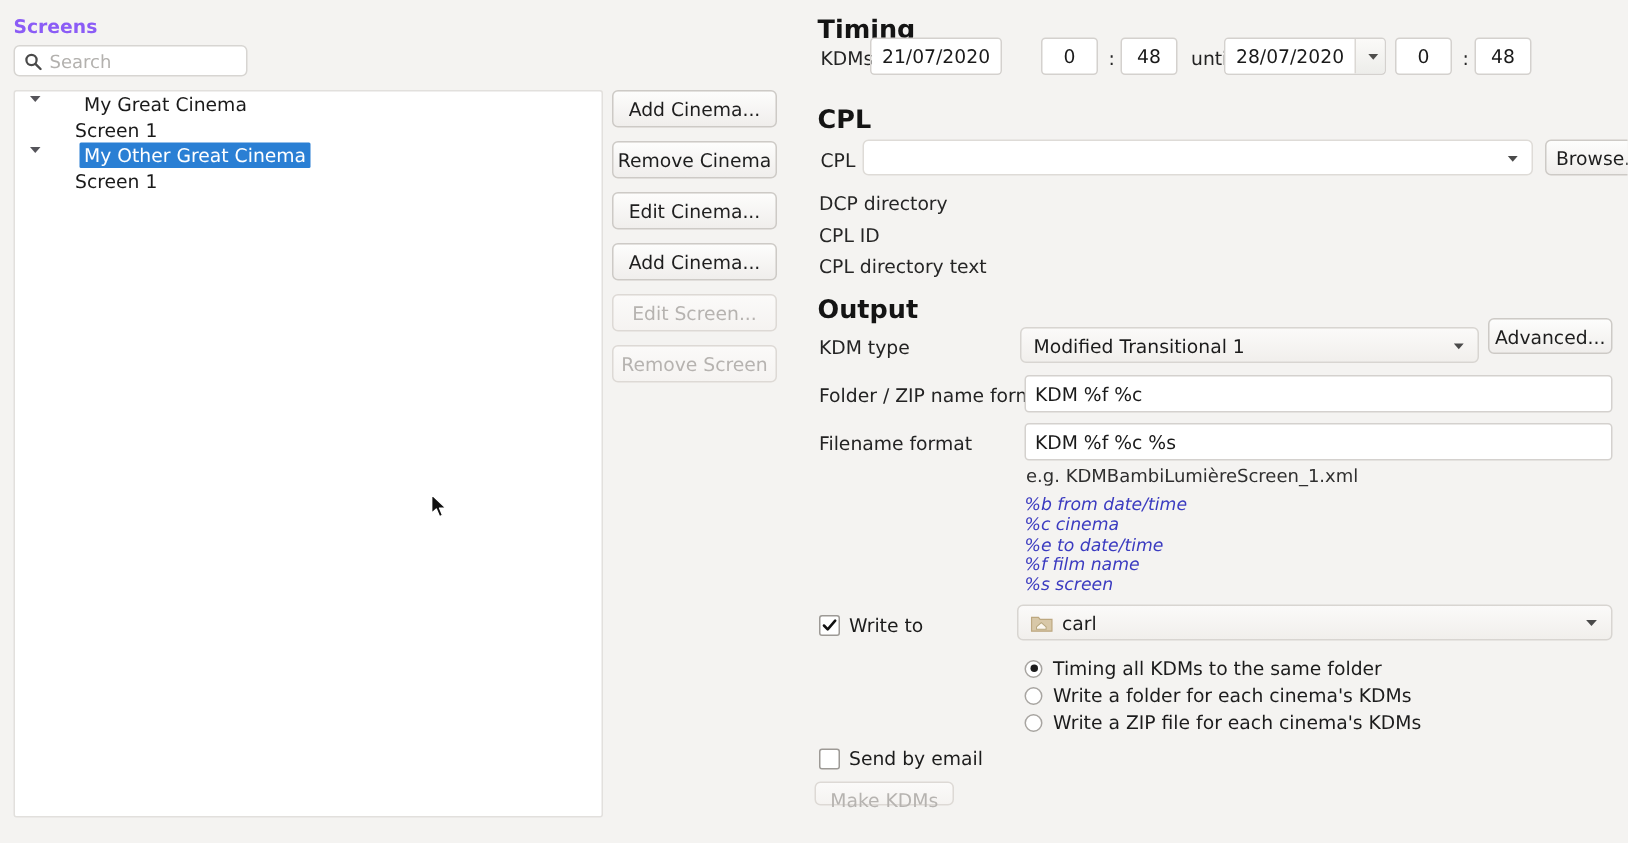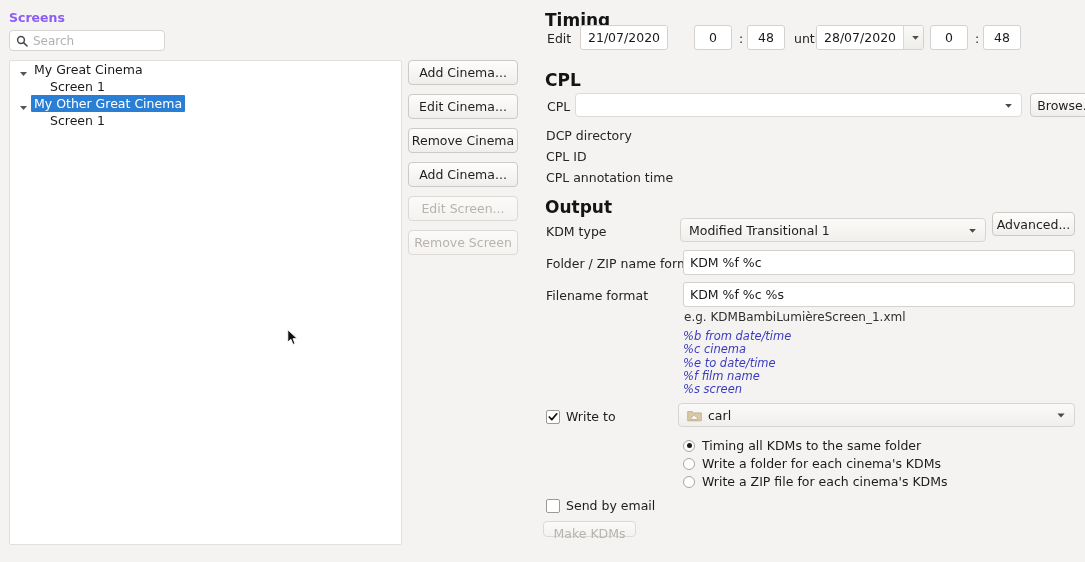--- a/index.html
+++ b/index.html
@@ -76,24 +76,25 @@
     width: 393px; height: 485px;
     background: #ffffff;
     border: 1px solid #e2e0dd;
     border-radius: 2px;
     box-sizing: border-box;
     overflow: hidden;
   }
   .tree-row {
     height: 17px;
     display: flex;
-    align-items: flex-end;
+    align-items: flex-start;
     font-size: 12.5px;
     line-height: 17px;
     white-space: nowrap;
+    gap: 22px;
   }
   .tree-row.level0 { padding-left: 6px; }
   .tree-row.level1 { padding-left: 37px; }
   .disclosure {
     width: 15px;
     flex: 0 0 auto;
     display: flex;
     align-items: center;
     justify-content: center;
     color: #55545a;
@@ -358,33 +359,33 @@
       </div>
 
       <div class="tree-row level1">
         <span class="tree-label">Screen 1</span>
       </div>
 
     </div>
 
     <div class="btn-column">
       <button class="btn">Add Cinema...</button>
+      <button class="btn">Remove Cinema</button>
       <button class="btn">Edit Cinema...</button>
-      <button class="btn">Remove Cinema</button>
       <button class="btn">Add Cinema...</button>
       <button class="btn disabled">Edit Screen...</button>
       <button class="btn disabled">Remove Screen</button>
     </div>
   </div>
 
   <div class="right-pane">
 
     <div class="grp-label" style="left:17px; top:10px;">Timing</div>
 
-    <div class="field-label" style="left:19px; top:31px;">Edit</div>
+    <div class="field-label" style="left:19px; top:31px;">KDMs</div>
 
     <div class="datecombo" style="left:52px; top:25px; width:88px;">
       <span class="dc-text">21/07/2020</span>
       <span class="dc-arrow">
         <svg width="9" height="9" viewBox="0 0 9 9">
             <path d="M1.2 3 L7.8 3 L4.5 6.8 Z" fill="currentColor"></path>
           </svg>
       </span>
     </div>
 
@@ -417,21 +418,21 @@
         <svg width="9" height="9" viewBox="0 0 9 9">
             <path d="M1.2 3 L7.8 3 L4.5 6.8 Z" fill="currentColor"></path>
           </svg>
       </span>
     </div>
 
     <button class="btn" style="position:absolute; left:502px; top:93px; width:72px; height:24px; margin:0;">Browse...</button>
 
     <div class="static-text" style="left:18px; top:128px;">DCP directory</div>
     <div class="static-text" style="left:18px; top:149px;">CPL ID</div>
-    <div class="static-text" style="left:18px; top:170px;">CPL annotation time</div>
+    <div class="static-text" style="left:18px; top:170px;">CPL directory text</div>
 
     <div class="grp-label" style="left:17px; top:197px;">Output</div>
 
     <div class="field-label" style="left:18px; top:224px;">KDM type</div>
 
     <div class="combo" style="left:152px; top:218px; width:306px;">
       <span class="combo-text">Modified Transitional 1</span>
       <span class="combo-arrow">
         <svg width="9" height="9" viewBox="0 0 9 9">
             <path d="M1.2 3 L7.8 3 L4.5 6.8 Z" fill="currentColor"></path>

